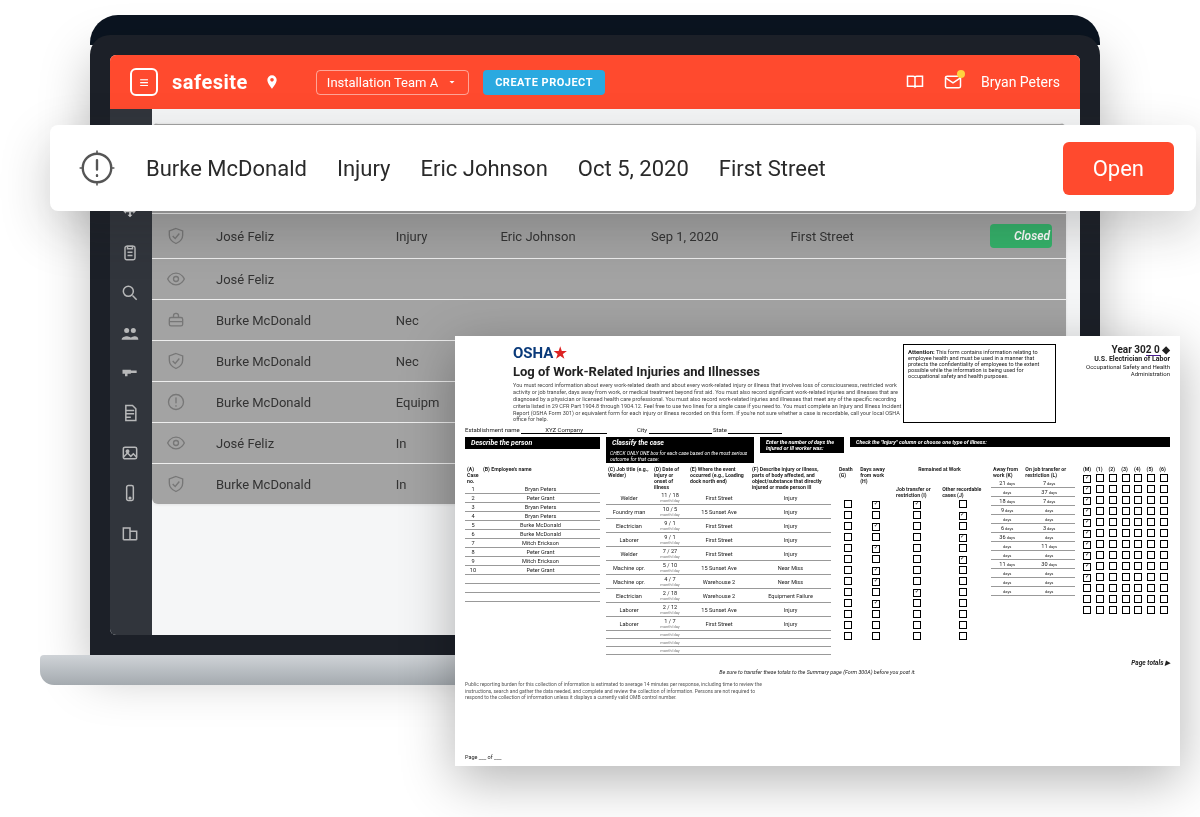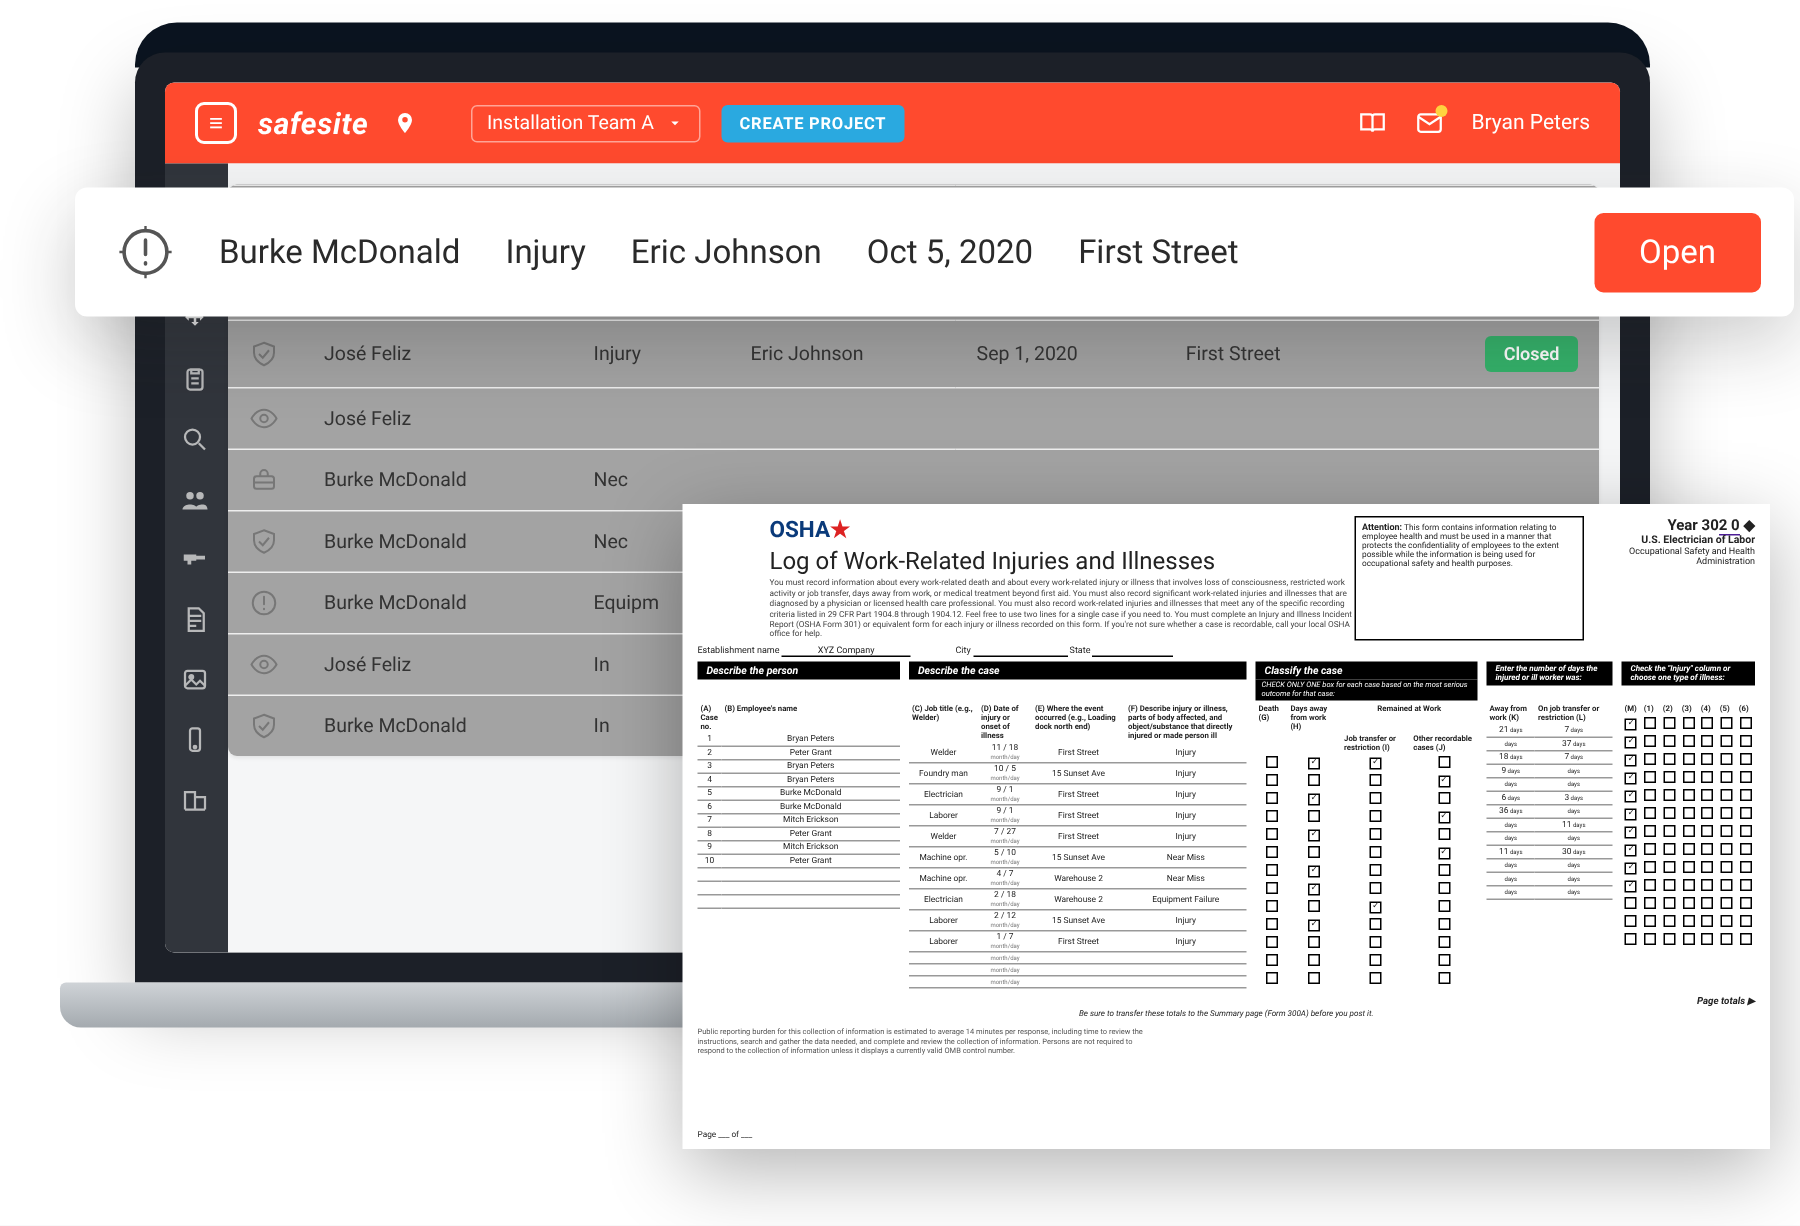--- a/index.html
+++ b/index.html
@@ -8,54 +8,54 @@
 .stage { position:absolute; left:40px; top:15px; width:1110px; height:680px; }
 
 .laptop-lid { position:absolute; left:50px; right:50px; top:0; height:30px; background:#0b1420; border-top-left-radius:28px; border-top-right-radius:28px; }
 .laptop-body { position:absolute; left:50px; right:50px; top:20px; bottom:40px; background:#1c2028; border-top-left-radius:20px; border-top-right-radius:20px; overflow:hidden; box-shadow:0 20px 50px rgba(0,0,0,.25); }
 .laptop-base { position:absolute; left:0; right:0; bottom:10px; height:30px; background:linear-gradient(#cfd3d7,#a4aaaf); border-radius:4px 4px 14px 14px; }
 
 .screen { position:absolute; inset:20px; background:#f2f3f4; border-radius:6px; overflow:hidden; }
 
 .topbar { height:54px; background:#ff4a2e; display:flex; align-items:center; padding:0 20px; color:#fff; gap:14px; }
 .logo-badge { width:28px; height:28px; border:2px solid #fff; border-radius:6px; display:flex; align-items:center; justify-content:center; font-weight:700; font-size:16px; }
-.brand { font-size:20px; font-weight:700; letter-spacing:.5px;font-style:italic; }
+.brand { font-size:20px; font-weight:700; letter-spacing:.5px; }
 .proj-sel { display:flex; align-items:center; gap:8px; margin-left:20px; border:1px solid rgba(255,255,255,.5); border-radius:4px; padding:4px 10px; cursor:pointer; font-size:13px; }
 .create-btn { background:#2aa9e0; color:#fff; border-radius:4px; padding:6px 12px; font-size:11px; font-weight:700; letter-spacing:.5px; cursor:pointer; }
 .topbar-right { margin-left:auto; display:flex; align-items:center; gap:18px; font-size:14px; }
 .ico { width:20px; height:20px; display:inline-flex; align-items:center; justify-content:center; }
 
 .app-body { position:absolute; top:54px; bottom:0; left:0; right:0; display:flex; }
 .sidenav { width:42px; background:#31353c; display:flex; flex-direction:column; align-items:center; padding-top:14px; gap:18px; }
 .sidenav .nav-ic { width:22px; height:22px; color:#cfcfcf; opacity:.85; }
 
 .content-panel { flex:1; background:#f5f6f7; padding:14px 14px 0 0; }
 .card { background:#a3a3a3; border-radius:6px; box-shadow:0 1px 3px rgba(0,0,0,.08); overflow:hidden; margin-left:0; }
 
 table.inc { width:100%; border-collapse:collapse; font-size:13px; color:#333; }
 table.inc td { padding:10px 14px; border-top:1px solid #eee; vertical-align:middle; }
-.status-btn { display:inline-block; min-width:62px; text-align:center; padding:5px 2px; border-radius:4px; color:#fff; font-size:12px; font-weight:600; }
+.status-btn { display:inline-block; min-width:62px; text-align:right; padding:5px 2px; border-radius:4px; color:#fff; font-size:12px; font-weight:600;font-style:italic; }
 .st-open { background:#ff4a2e; }
 .st-closed { background:#34b26a; }
 .row-ic { width:20px; height:20px; color:#6d6d6d; }
 
 
 .hl-row { position:absolute; left:50px; right:4px; top:125px; height:86px; background:#fff; border-radius:8px; box-shadow:0 18px 50px rgba(30,30,30,.22); display:flex; align-items:center; padding:0 12px; gap:30px; z-index:30; }
 .hl-row .hl-ic { width:38px; height:38px; color:#555; margin-left:16px; }
 .hl-row .hl-txt { font-size:22px; color:#2a2a2a; white-space:nowrap; }
 .hl-row .hl-open { margin-left:auto; margin-right:10px; background:#ff4a2e; color:#fff; font-size:22px; padding:14px 30px; border-radius:6px; }
 
 
 .osha { position:absolute; left:455px; top:336px; width:725px; height:430px; background:#fff; box-shadow:0 14px 50px rgba(0,0,0,.3); z-index:40; font-size:7px; color:#222; padding:8px 10px 6px 10px; overflow:hidden; }
 .osha-head { display:flex; justify-content:space-between; }
 .osha-title-block { max-width:390px;margin-left:48px; }
 .osha-logo { font-size:15px; font-weight:700; }
 .osha-logo .o { color:#0a3a7a; }
 .osha-logo .star { color:#d22; }
-.osha-h1 { font-size:16px; font-weight:400; margin-top:2px; }
+.osha-h1 { font-size:13px; font-weight:700; margin-top:2px; }
 .osha-fine { font-size:5.5px; color:#444; line-height:1.25; margin-top:3px; }
 .osha .attn { border:1px solid #000; padding:3px 4px; width:175px; font-size:5.5px; }
 .osha .attn b { font-size:6px; }
 .osha .year-block { text-align:right; font-size:6px; margin-left:6px; }
 .osha .year-block .yr { font-size:10px; font-weight:700; }
 .osha .year-block .dept { font-weight:700; font-size:7px; }
 
 .osha .meta-line { margin-top:3px; font-size:6px; display:flex; gap:30px; }
 .osha .meta-line span u { text-decoration:none; border-bottom:1px solid #000; padding:0 24px; }
 
@@ -348,23 +348,20 @@
   </div>
   <div class="meta-line">
      <span><span>Establishment name</span> <u>XYZ Company</u></span>
      <span><span>City</span> <u>&nbsp;&nbsp;&nbsp;&nbsp;&nbsp;&nbsp;&nbsp;&nbsp;&nbsp;&nbsp;</u> <span>State</span> <u>&nbsp;&nbsp;&nbsp;&nbsp;</u></span>
   </div>
 
   <div class="osha-sections">
     <div class="col-identify">
         <div class="sec-bar">Describe the person</div>
       </div>
-    <div class="col-describe">
-        <div class="sec-bar">Describe the case</div>
-      </div>
     <div class="col-classify">
       <div class="sec-bar">Classify the case</div>
       <div style="background:#000;color:#fff;font-size:5px;padding:1px 4px;font-style:italic">CHECK ONLY ONE box for each case based on the most serious outcome for that case:</div>
     </div>
     <div class="col-days">
         <div class="sec-bar" style="font-size:5.4px">Enter the number of days the injured or ill worker was:</div>
       </div>
     <div class="col-type">
         <div class="sec-bar" style="font-size:5.4px">Check the "Injury" column or choose one type of illness:</div>
       </div>

